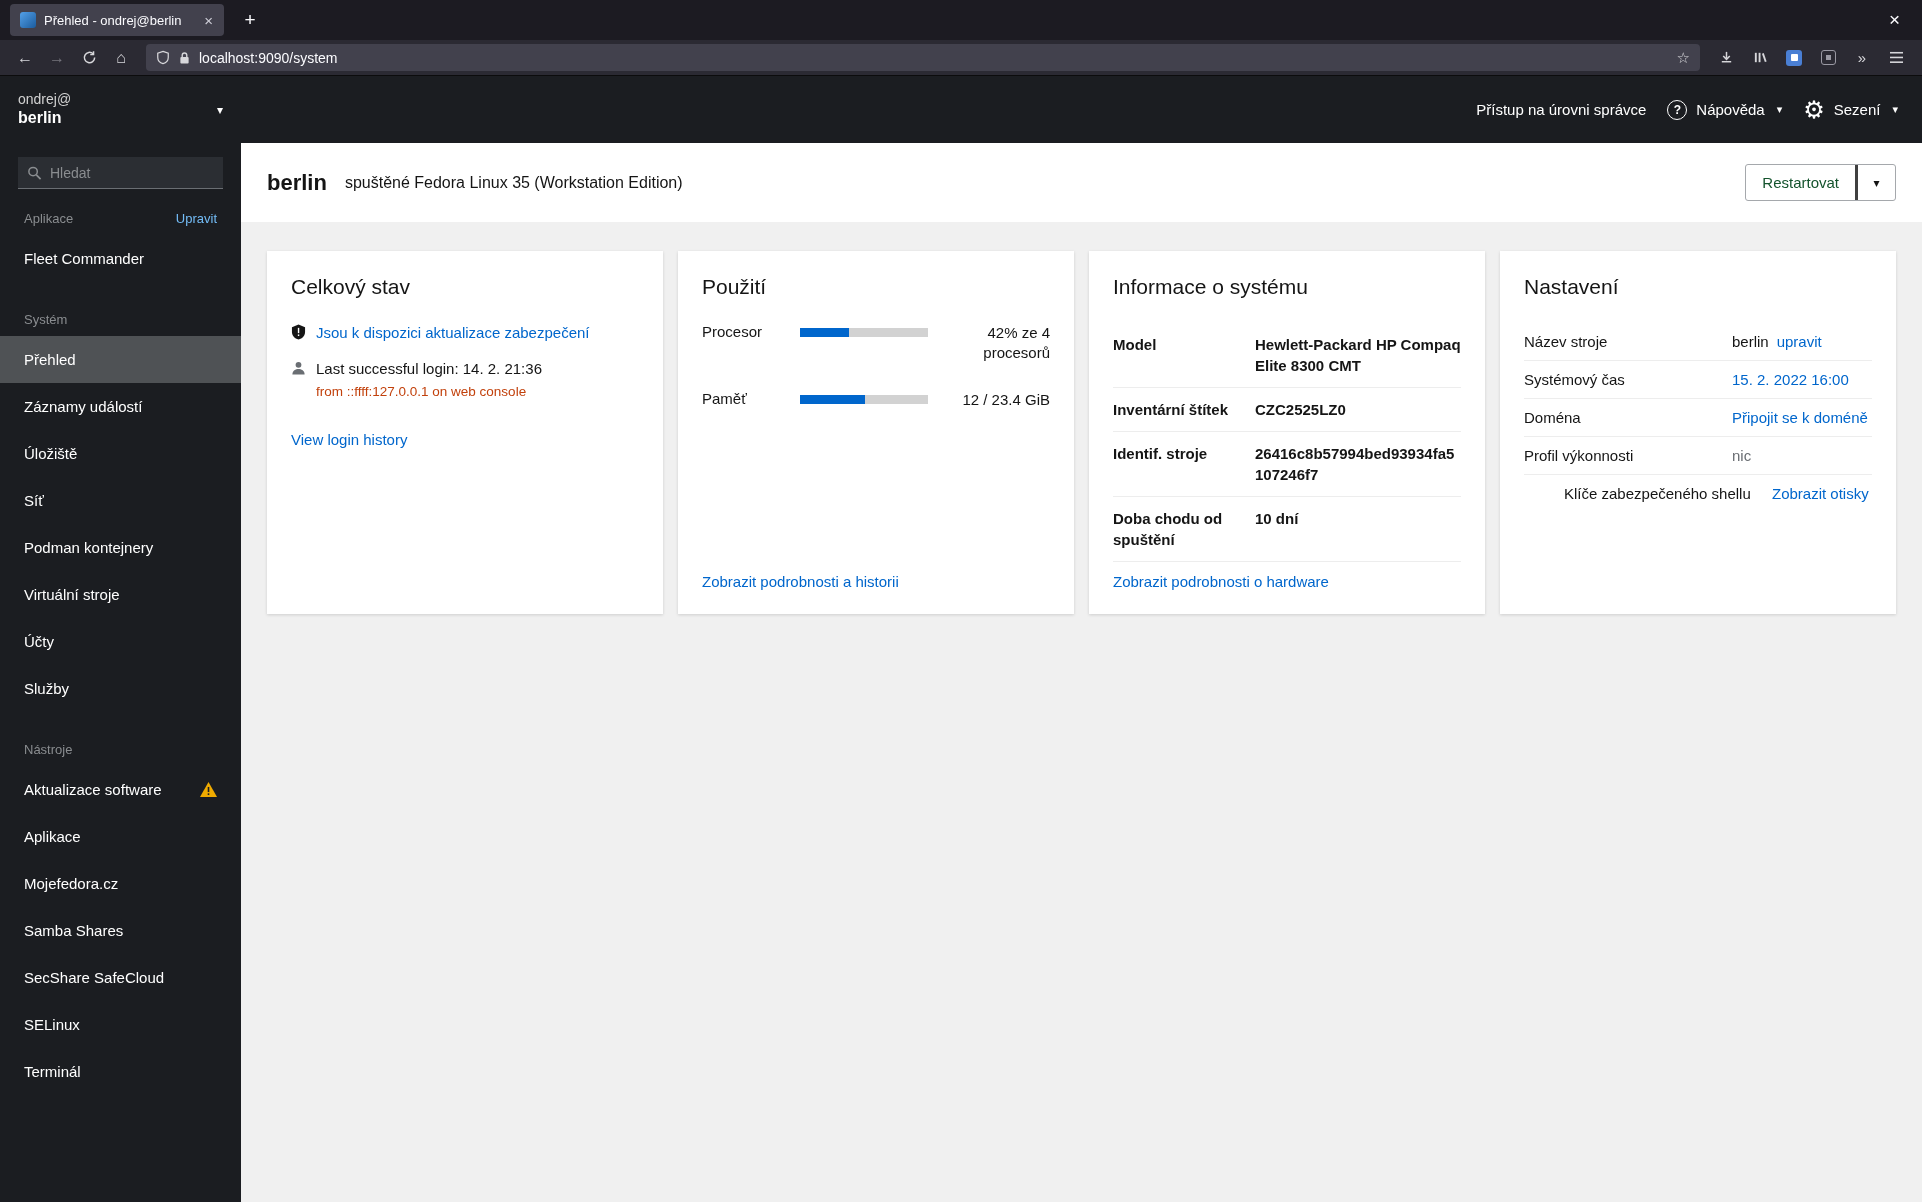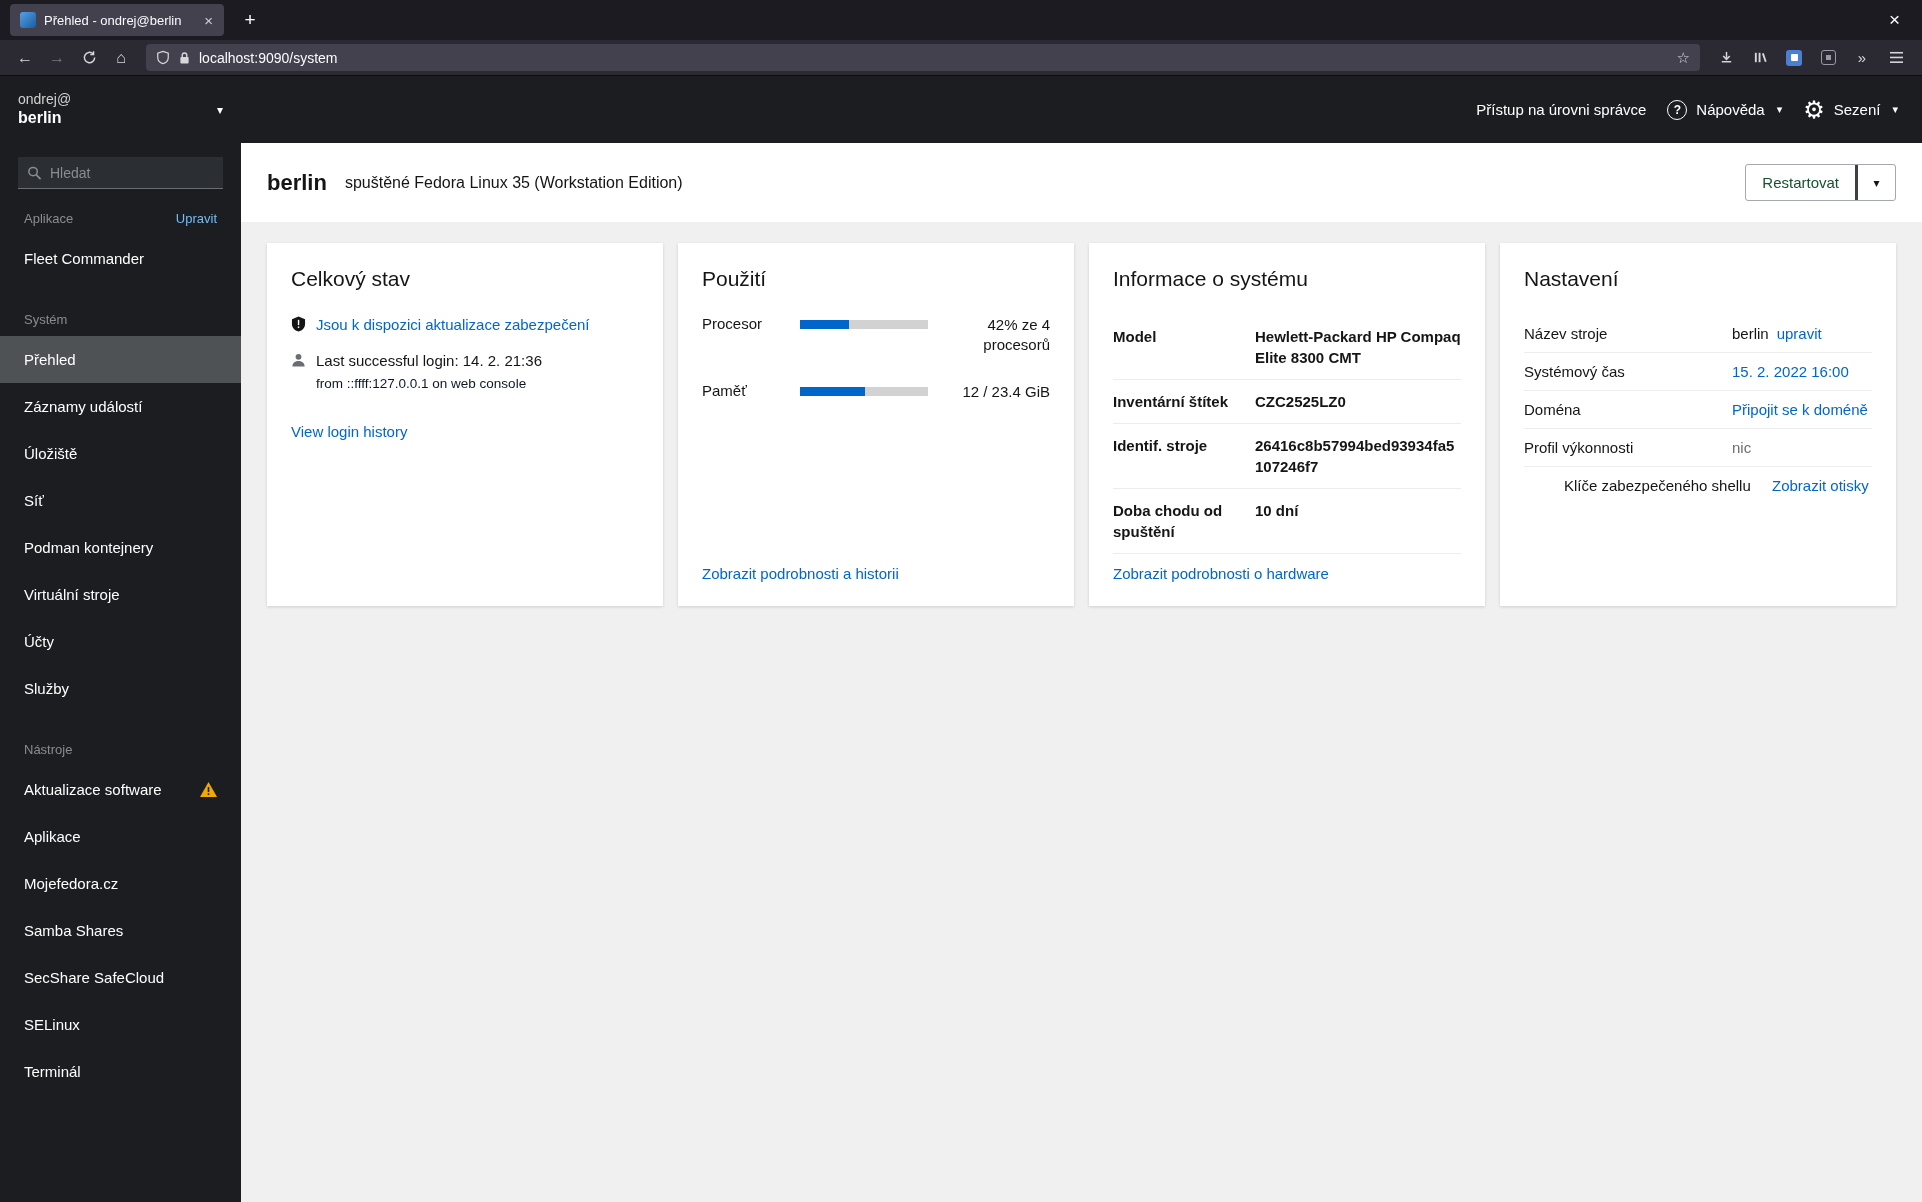--- a/index.html
+++ b/index.html
@@ -59,30 +59,30 @@
   .gear { font-size:24px; line-height:1; }
   .mh-caret { font-size:11px; margin-left:3px; }
 
   .page-header { height:79px; background:#fff; display:flex; align-items:center; padding:0 26px; flex-shrink:0; }
   .hostname { font-size:22px; font-weight:600; color:#151515; }
   .subtitle { font-size:16px; color:#151515; margin-left:18px; }
   .restart-group { margin-left:auto; display:flex; border:1px solid #a5a8ac; border-radius:3px; overflow:hidden; background:#fff; height:37px; }
   .restart-main { display:flex; align-items:center; padding:0 16px; font-size:15px; color:#14532d; border-right:3px solid #404040; cursor:pointer; }
   .restart-toggle { width:37px; display:flex; align-items:center; justify-content:center; font-size:12px; color:#151515; cursor:pointer; }
 
-  .content { flex:1; padding:21px 26px; overflow:hidden; }
+  .content { flex:1; padding:29px 26px; overflow:hidden; }
   .cards { display:grid; grid-template-columns:repeat(4,1fr); gap:15px; align-items:stretch; }
   .card { background:#fff; box-shadow:0 1px 3px rgba(3,3,3,.14); padding:24px; min-height:363px; display:flex; flex-direction:column; }
   .card-title { font-size:21px; font-weight:500; color:#151515; margin-bottom:24px; }
   .link { color:#0066cc; text-decoration:none; cursor:pointer; }
   .muted { color:#6a6e73; }
 
   .health-row { display:flex; gap:10px; margin-bottom:16px; font-size:15px; align-items:flex-start; line-height:1.3; }
   .health-icon { flex-shrink:0; margin-top:1px; display:flex; }
-  .login-sub { font-size:13.5px; color:#0f172a; margin-top:5px; }
+  .login-sub { font-size:13.5px; color:#c2410c; margin-top:5px; }
   .health-link { margin-top:14px; font-size:15px; }
 
   .usage-row { display:grid; grid-template-columns:88px 1fr 112px; column-gap:10px; margin-bottom:26px; font-size:15px; align-items:start; }
   .usage-value { text-align:right; line-height:1.35; }
   .progress-track { height:9px; background:#d2d2d2; margin-top:5px; }
   .progress-fill { height:100%; background:#0066cc; }
   .bottom-link { margin-top:auto; font-size:15px; }
 
   .sys-row { display:grid; grid-template-columns:132px 1fr; column-gap:10px; padding:11px 0; border-bottom:1px solid #ededed; font-size:15px; line-height:1.4;font-weight:bold; }
   .sys-row:first-of-type { padding-top:0; }

